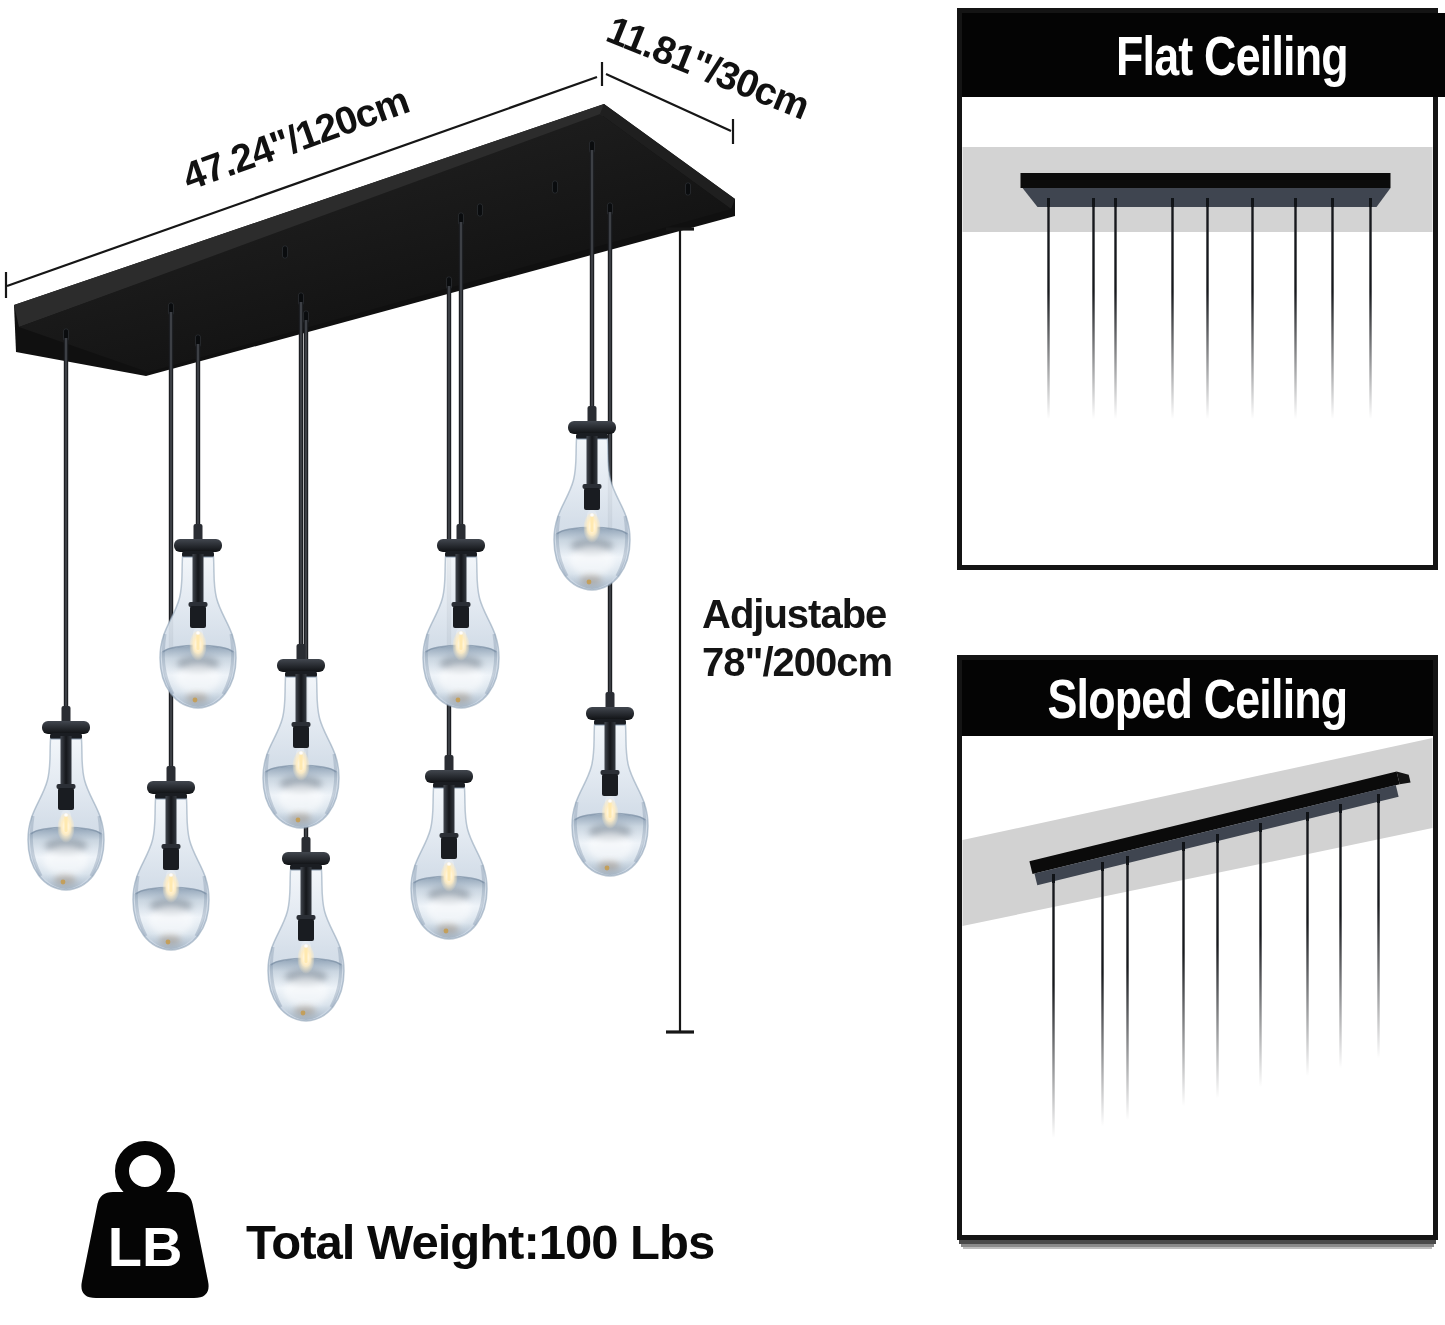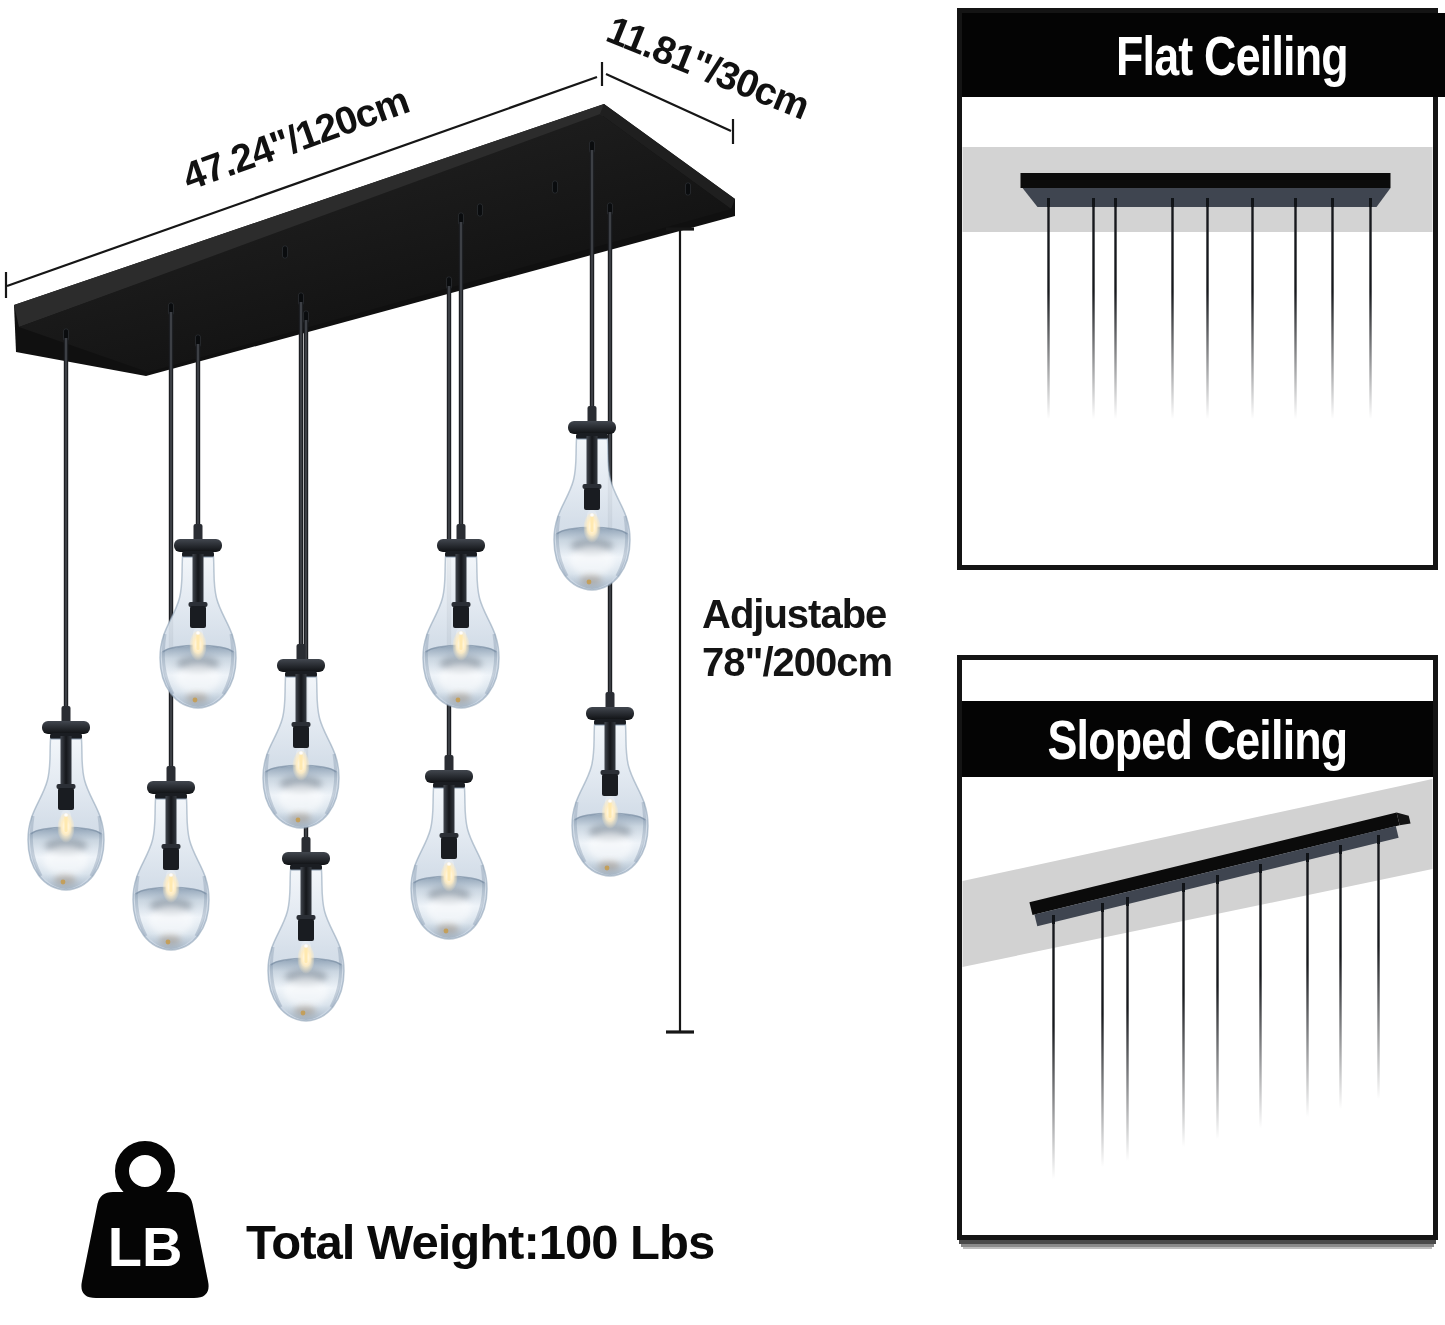--- a/index.html
+++ b/index.html
@@ -17,21 +17,21 @@
     border:5px solid #141414;box-sizing:border-box;
   }
   #panel-flat{top:8px;height:562px;}
   #panel-sloped{top:655px;height:585px;
     box-shadow:0 6px 0 -2px #4a4a4a,0 11px 0 -4px #8a8a8a,0 15px 0 -6px #bdbdbd;}
   .panel-header{
     background:#040404;display:flex;align-items:center;justify-content:center;
     width:100%;
   }
   #panel-flat .panel-header{height:84px;padding-left:34px;}
-  #panel-sloped .panel-header{height:76px;margin-top:41px;}
+  #panel-sloped .panel-header{height:76px;}
   .panel-title{
     color:#fff;font-weight:bold;font-size:56px;white-space:nowrap;
     transform:scaleX(.8);letter-spacing:-1px;
   }
   .panel-art{display:block;margin:0 auto;}
 </style>
 </head>
 <body>
 
 <div class="page">

